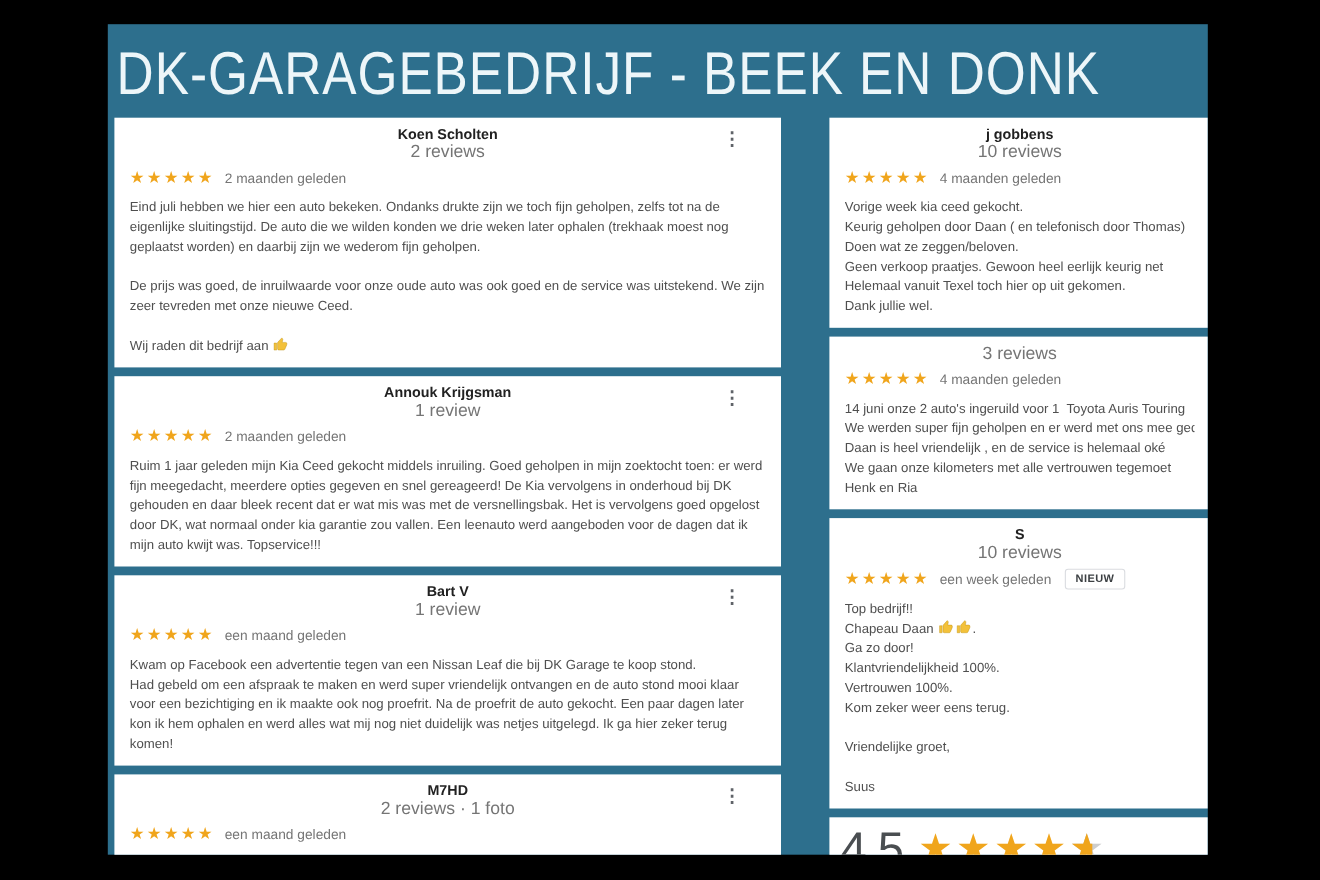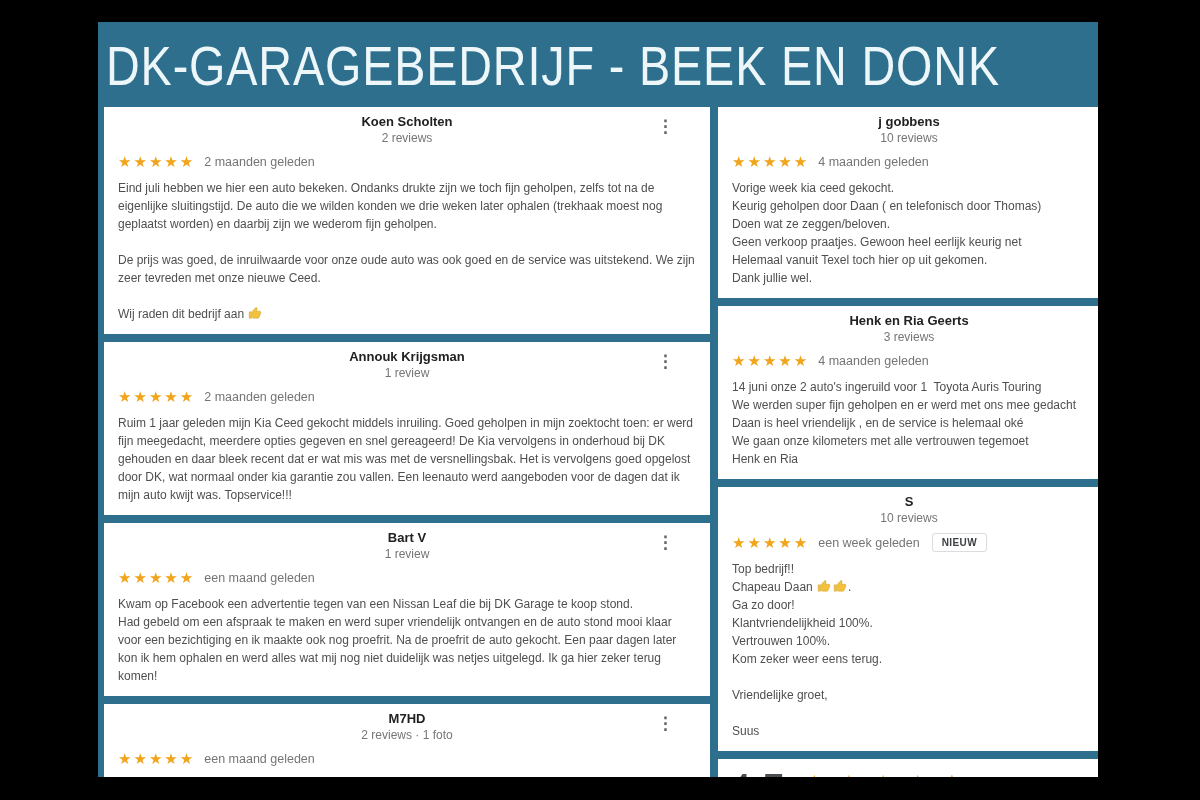--- a/index.html
+++ b/index.html
@@ -10,24 +10,24 @@
   *{box-sizing:border-box;margin:0;padding:0;}
   html,body{width:1200px;height:800px;overflow:hidden;}
   body{background:var(--background);font-family:"Liberation Sans",sans-serif;position:relative;}
   .panel{position:absolute;left:98px;top:22px;width:1000px;height:755px;background:var(--panel);overflow:hidden;}
   .header-title{position:absolute;left:8px;top:14px;font-size:55px;line-height:60px;color:var(--title_text);
     white-space:nowrap;transform:scaleX(0.85);transform-origin:left center;font-weight:normal;letter-spacing:1px;}
   .col{position:absolute;top:85px;display:flex;flex-direction:column;gap:8px;}
   .col-left{left:6px;width:606px;}
   .col-right{left:620px;width:380px;}
   .card{background:var(--card);padding:7px 14px 11px 14px;}
-  .col-right .card{padding-right:12px;}
+  .col-right .card{padding-right:12px;margin-left:36px;}
   .card-top{position:relative;text-align:center;}
   .name{font-size:13px;font-weight:bold;color:var(--name_text);line-height:16px;}
-  .meta{font-size:12px;color:var(--meta_text);line-height:15px;margin-top:1px;}
+  .meta{font-size:16px;color:var(--meta_text);line-height:15px;margin-top:1px;}
   .menu{position:absolute;right:22px;top:4px;font-size:17px;color:#5f6368;cursor:pointer;line-height:17px;
     font-weight:bold;letter-spacing:0;}
   .starrow{margin-top:7px;display:flex;align-items:center;}
   .stars{color:var(--star);font-size:15px;letter-spacing:2px;line-height:18px;}
   .date{font-size:12.5px;color:var(--meta_text);margin-left:9px;}
   .badge{margin-left:12px;border:1px solid #dadce0;border-radius:3px;padding:3px 9px;font-size:10px;
     font-weight:bold;color:#3c4043;letter-spacing:0.4px;background:#fff;}
   .body{margin-top:8px;font-size:12px;color:var(--body_text);line-height:18px;}
   .line{min-height:18px;}
   .clip .line{white-space:pre;overflow:hidden;}
@@ -137,21 +137,20 @@
           <div class="line">Keurig geholpen door Daan ( en telefonisch door Thomas)</div>
           <div class="line">Doen wat ze zeggen/beloven.</div>
           <div class="line">Geen verkoop praatjes. Gewoon heel eerlijk keurig net</div>
           <div class="line">Helemaal vanuit Texel toch hier op uit gekomen.</div>
           <div class="line">Dank jullie wel.</div>
         </div>
   </div>
 
   <div class="card">
     <div class="card-top">
-      <div class="name">Henk en Ria Geerts</div>
       <div class="meta">3 reviews</div>
 
     </div>
     <div class="starrow">
       <span class="stars">★★★★★</span>
       <span class="date">4 maanden geleden</span>
 
     </div>
     <div class="body clip">
           <div class="line">14 juni onze 2 auto's ingeruild voor 1  Toyota Auris Touring</div>

